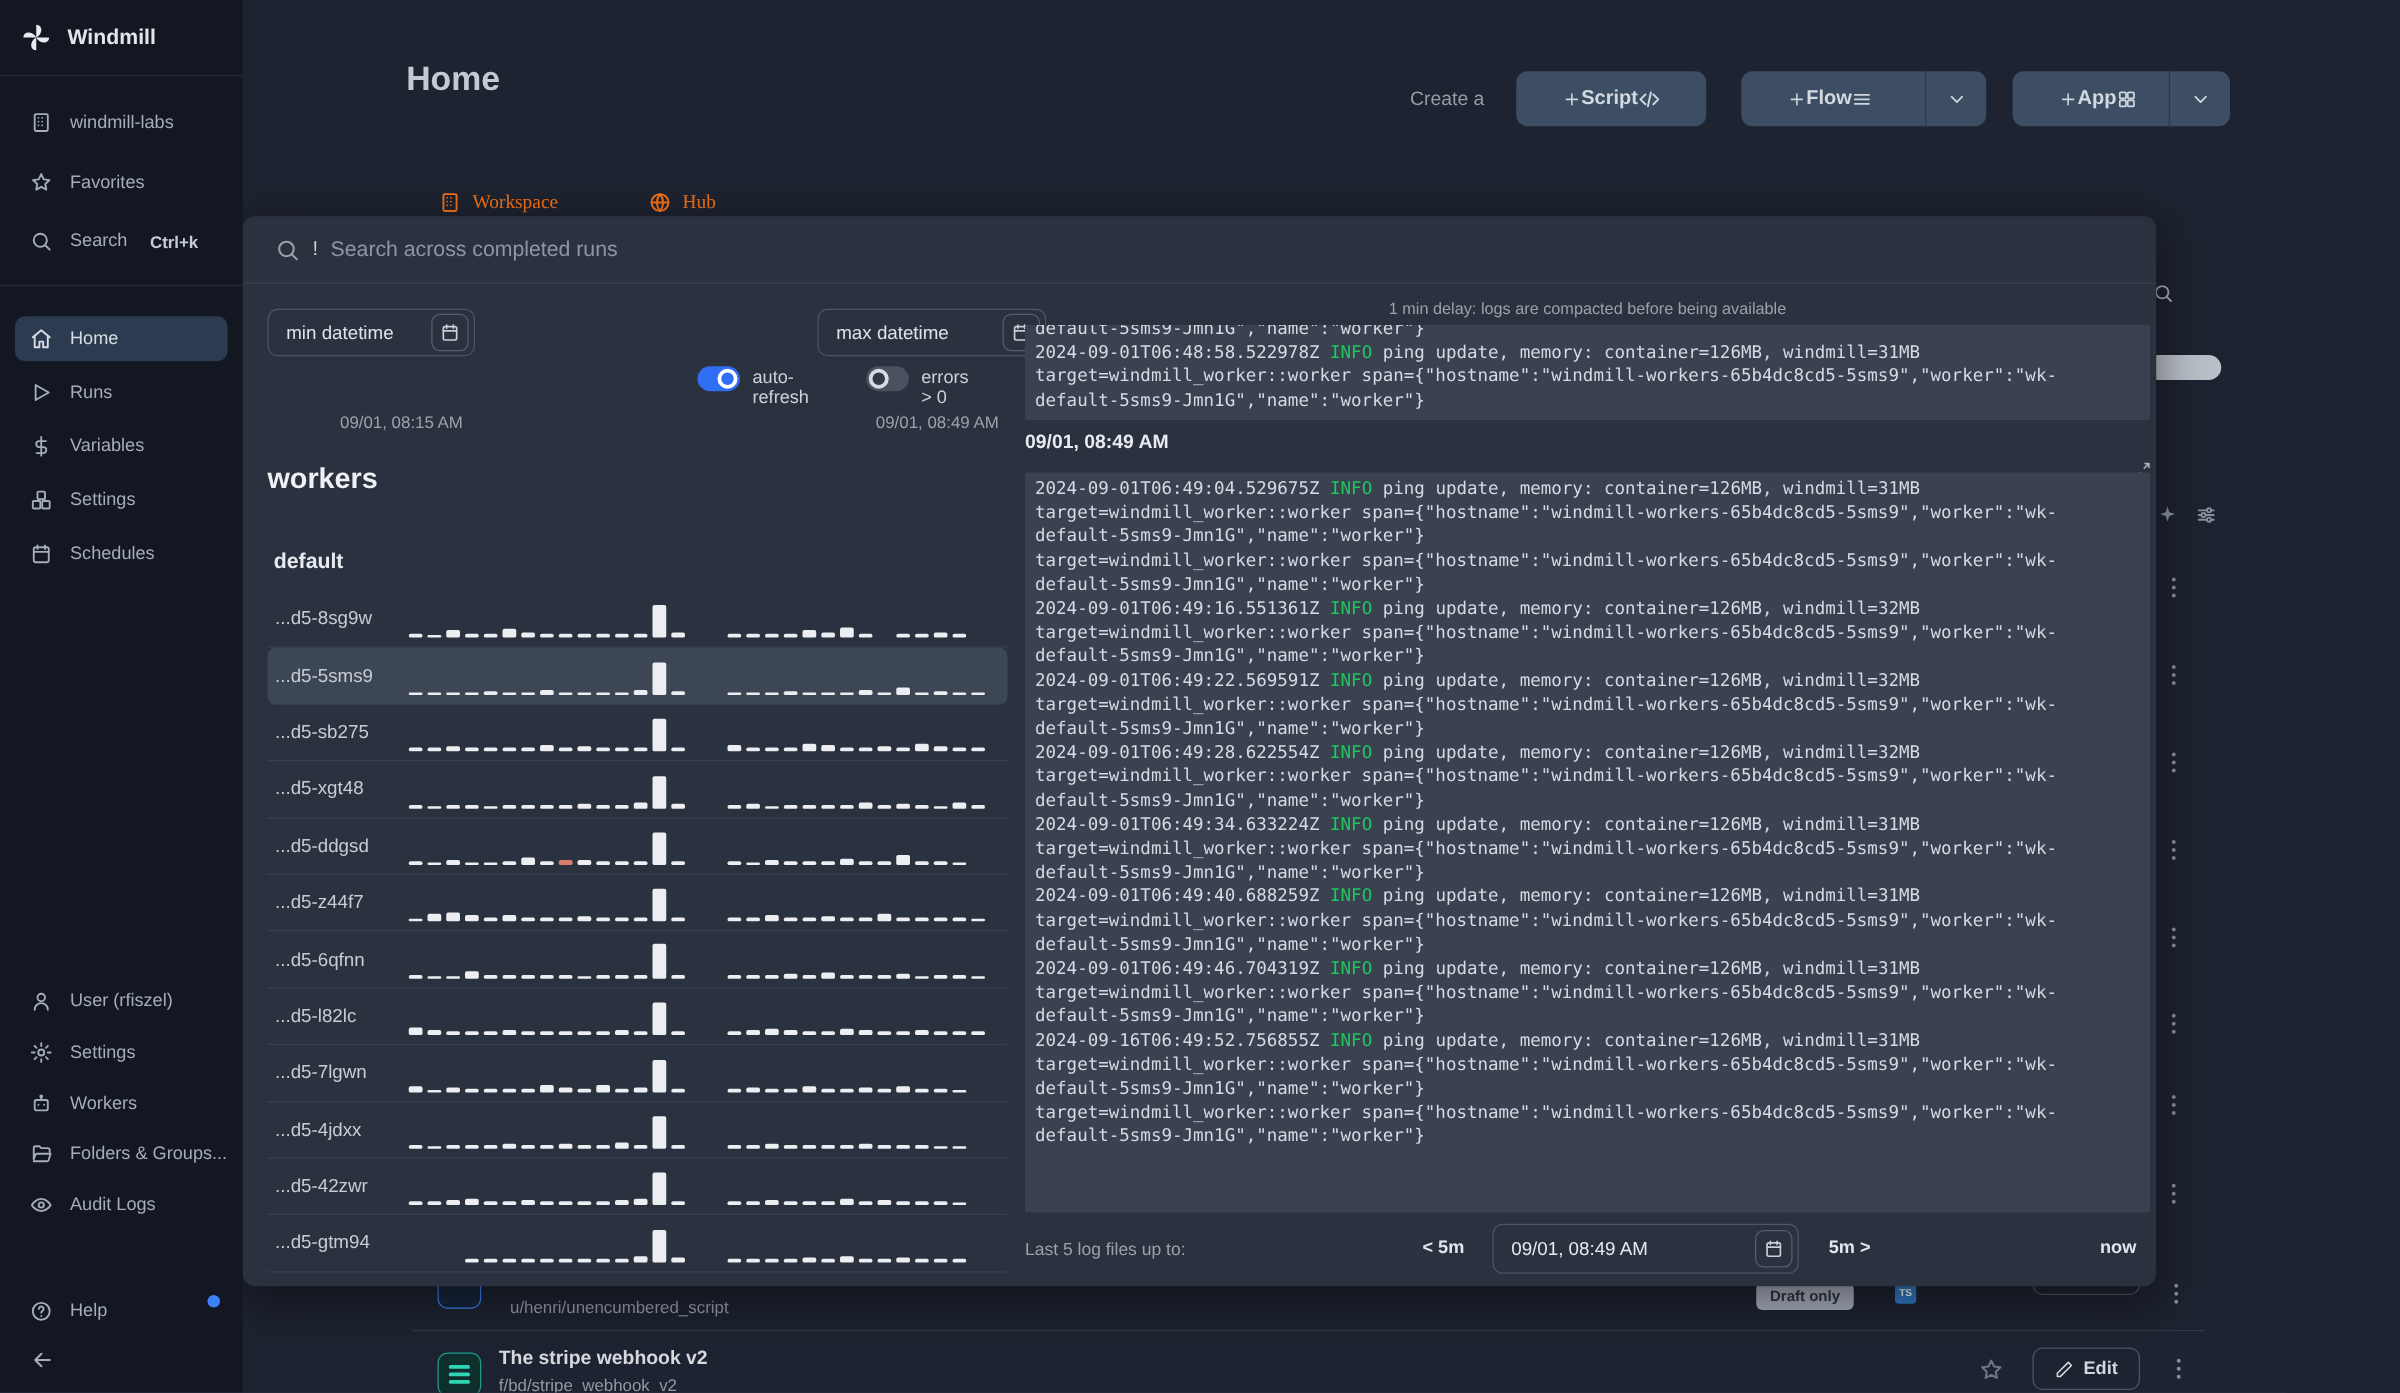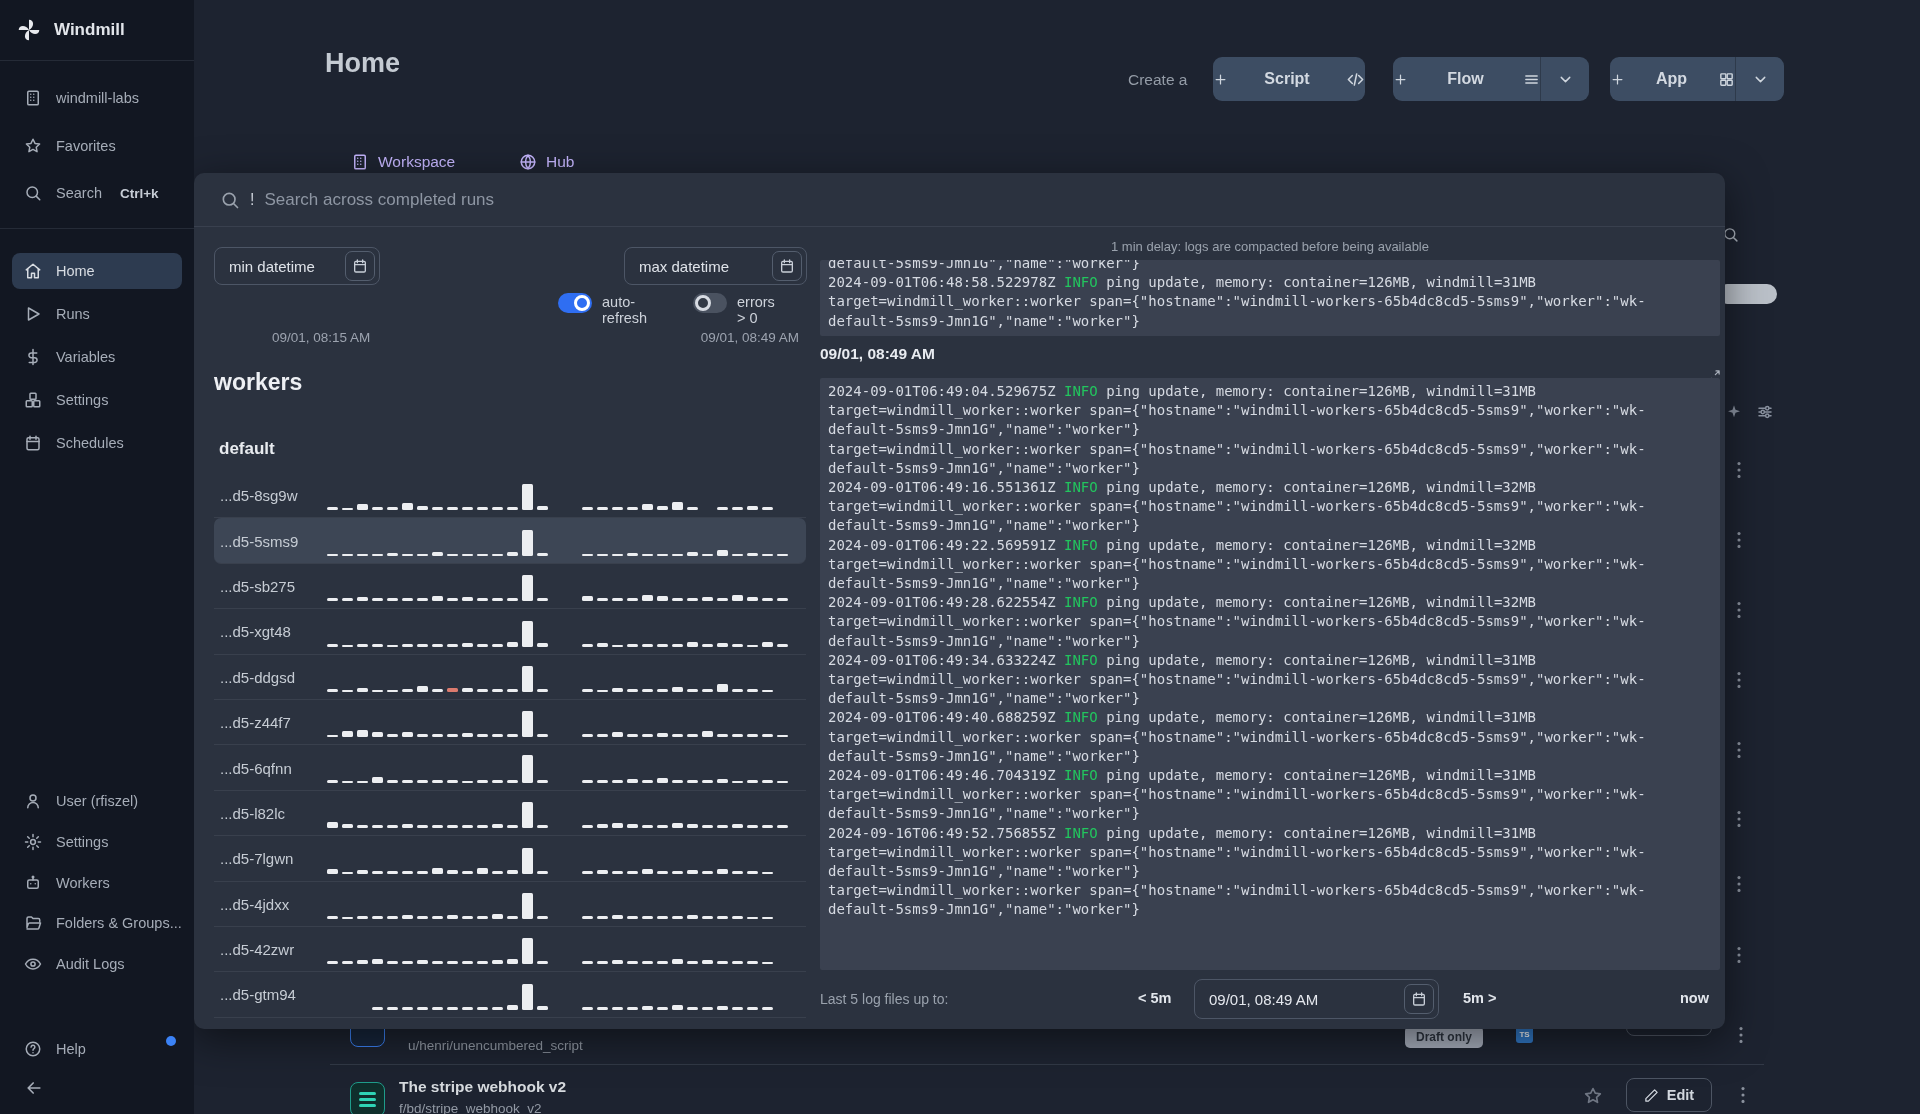--- a/index.html
+++ b/index.html
@@ -22,25 +22,25 @@
   .sb-item { position:absolute; left:12px; width:170px; height:36px; display:flex; align-items:center; gap:14px; padding-left:12px; border-radius:8px; color:#a6adb8; font-size:14.5px; cursor:pointer; }
   .sb-item .icon { width:18px; height:18px; }
   .sb-item.active { background:#2d3b50; color:#d9dde3; }
   .sb-shortcut { font-weight:700; color:#c6ccd5; font-size:13.5px; margin-left:4px; }
   .sb-dot { position:absolute; left:166px; top:1036px; width:10px; height:10px; border-radius:50%; background:#3b82f6; }
 
   
   .page-title { position:absolute; left:325px; top:48px; font-size:27px; font-weight:700; color:#c4cad2; }
   .create-label { position:absolute; left:1128px; top:71px; font-size:15.5px; color:#949ca7; }
   .topbtn { position:absolute; top:57px; height:44px; background:#3d4d63; border-radius:9px; display:flex; align-items:stretch; color:#d3d9e1; font-weight:700; font-size:16px; cursor:pointer; }
-  .topbtn .main { flex:1; display:flex; align-items:center; justify-content:space-between; gap:26px; }
+  .topbtn .main { flex:1; display:flex; align-items:center; justify-content:flex-start; gap:0;margin-left:37px; }
   .topbtn .sep { width:1px; background:#2e3a4b; margin:0; }
   .topbtn .chev { width:48px; display:flex; align-items:center; justify-content:center; }
   .topbtn .icon { color:#cfd6de; }
-  .tab { position:absolute; top:153px; display:flex; gap:9px; align-items:flex-end; color:#c4b5fd; font-size:15.5px; cursor:pointer; }
+  .tab { position:absolute; top:153px; display:flex; gap:9px; align-items:flex-end; color:#f97316; font-size:15.5px; cursor:pointer;font-family:Liberation Serif, serif; }
   .tab .icon { width:18px; height:18px; }
 
   .frag-t { position:absolute; left:1700px; top:224px; font-size:15px; color:#aab1bb; }
   .frag-search { position:absolute; left:1722px; top:226px; width:17px; height:17px; color:#aab1bb; }
   .frag-pill { position:absolute; left:1717px; top:284px; width:60px; height:20px; border-radius:10px; background:#ccd1d9; opacity:.9; }
   .frag-sparkle { position:absolute; left:1725px; top:403px; width:18px; height:18px; color:#8a92a0; }
   .frag-sliders { position:absolute; left:1756px; top:403px; width:18px; height:18px; color:#8a92a0; }
   .kebab { position:absolute; width:22px; height:22px; color:#8a919d; cursor:pointer; }
 
   
@@ -495,21 +495,21 @@
     <span class="f-label">min datetime</span>
     <span class="cal-btn">
         <span class="icon">
           <svg viewBox="0 0 24 24" fill="none" stroke="currentColor" stroke-width="2" stroke-linecap="round" stroke-linejoin="round">
             <rect x="4" y="5" width="16" height="16" rx="2"></rect>
             <path d="M8 3v4M16 3v4M4 10h16"></path>
           </svg>
         </span>
       </span>
   </div>
-  <div class="f-input" style="left:430px;width:183px">
+  <div class="f-input" style="left:460px;width:183px">
     <span class="f-label">max datetime</span>
     <span class="cal-btn">
         <span class="icon">
           <svg viewBox="0 0 24 24" fill="none" stroke="currentColor" stroke-width="2" stroke-linecap="round" stroke-linejoin="round">
             <rect x="4" y="5" width="16" height="16" rx="2"></rect>
             <path d="M8 3v4M16 3v4M4 10h16"></path>
           </svg>
         </span>
       </span>
   </div>

